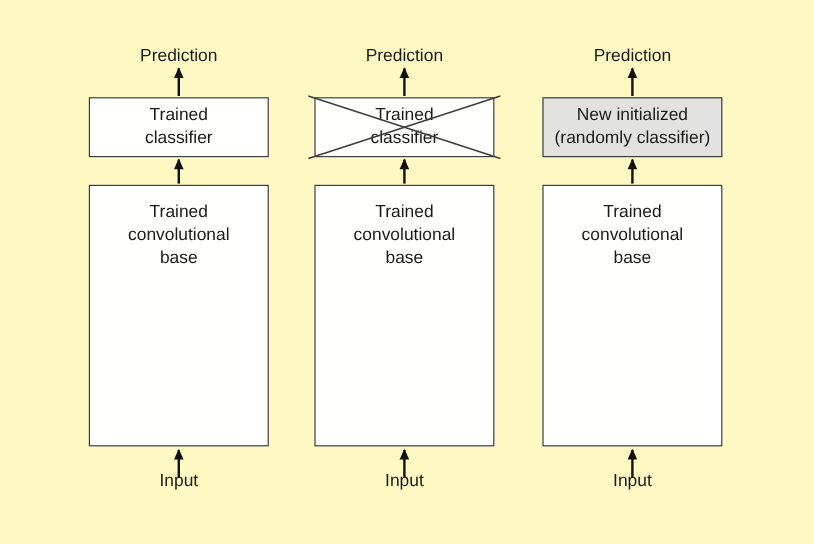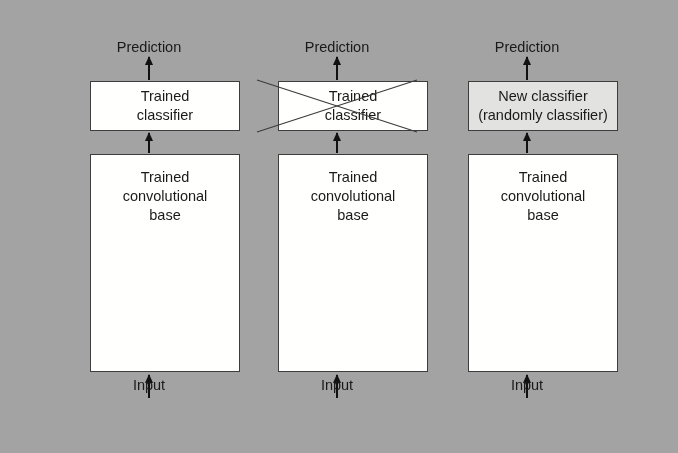--- a/index.html
+++ b/index.html
@@ -8,21 +8,21 @@
     background: #ffffff;
   }
   body {
     font-family: "Liberation Sans", sans-serif;
     -webkit-font-smoothing: antialiased;
   }
   #canvas {
     position: relative;
     width: 678px;
     height: 453px;
-    background: #a3a3a3;
+    background: #fef9c3;
     overflow: hidden;
   }
 
   
   .column {
     position: absolute;
     top: 0;
     width: 150px;
     height: 453px;
   }
@@ -35,26 +35,26 @@
     position: absolute;
     left: 0;
     width: 150px;
     text-align: center;
     font-size: 14.5px;
     color: #1a1a1a;
     line-height: 16px;
     white-space: nowrap;
   }
   .label-prediction { top: 39px; }
-  .label-input      { top: 377px; }
+  .label-input      { top: 393px; }
 
   
   .box {
     position: absolute;
-    left: 16px;
+    left: 0;
     width: 150px;
     box-sizing: border-box;
     border: 1.3px solid #3d3d3d;
     background: #fffffd;
     text-align: center;
     color: #1a1a1a;
     font-size: 14.5px;
     line-height: 19px;
   }
   .box-classifier {
@@ -172,21 +172,21 @@
     <div class="edge-label label-input">Input</div>
   </div>
 
   <div class="column" id="col-2">
 
     <div class="edge-label label-prediction">Prediction</div>
 
     <div class="arrow arrow-prediction"></div>
 
     <div class="box box-classifier filled">
-      <span class="box-line">New classifier</span>
+      <span class="box-line">New initialized</span>
       <span class="box-line">(randomly classifier)</span>
     </div>
 
     <div class="arrow arrow-mid"></div>
 
     <div class="box box-base">
       <span class="box-line">Trained</span>
       <span class="box-line">convolutional</span>
       <span class="box-line">base</span>
     </div>

